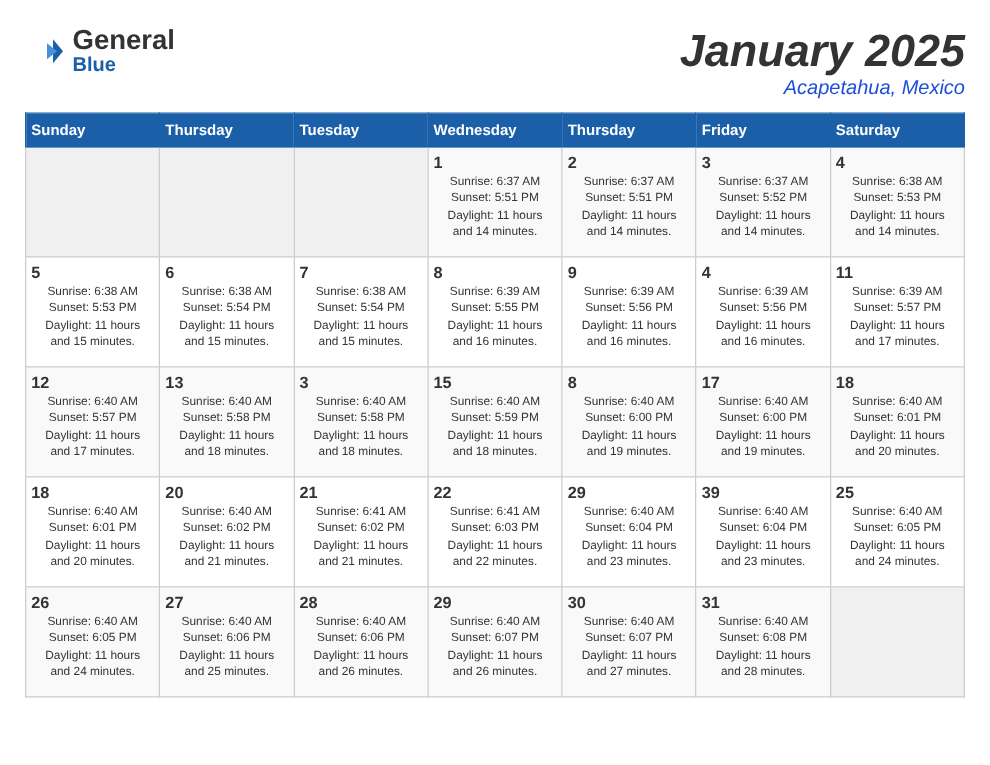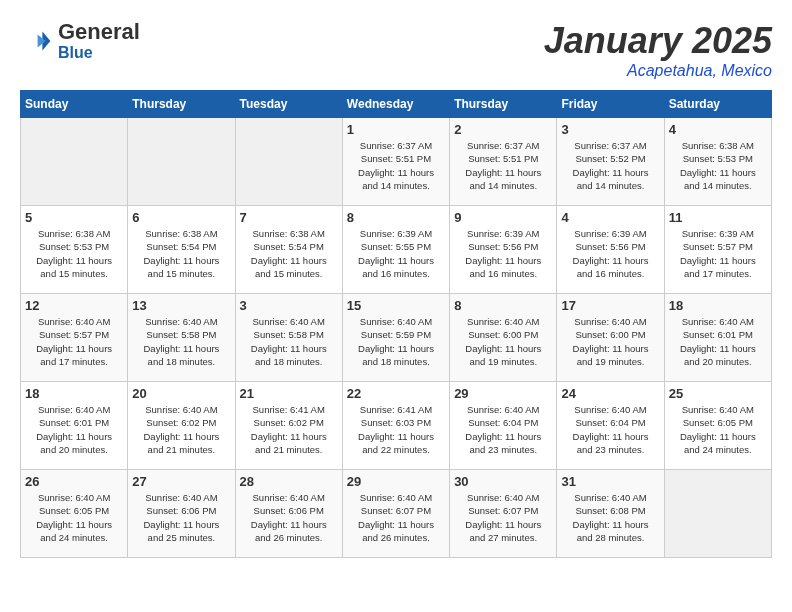--- a/index.html
+++ b/index.html
@@ -293,21 +293,21 @@
 and 22 minutes.</div>
         </td>
         <td>
           <span class="day-number">29</span>
           <div class="cell-info" style="white-space: pre-line;">Sunrise: 6:40 AM
 Sunset: 6:04 PM
 Daylight: 11 hours
 and 23 minutes.</div>
         </td>
         <td>
-          <span class="day-number">24</span>
+          <span class="day-number">39</span>
           <div class="cell-info" style="white-space: pre-line;">Sunrise: 6:40 AM
 Sunset: 6:04 PM
 Daylight: 11 hours
 and 23 minutes.</div>
         </td>
         <td>
           <span class="day-number">25</span>
           <div class="cell-info" style="white-space: pre-line;">Sunrise: 6:40 AM
 Sunset: 6:05 PM
 Daylight: 11 hours

